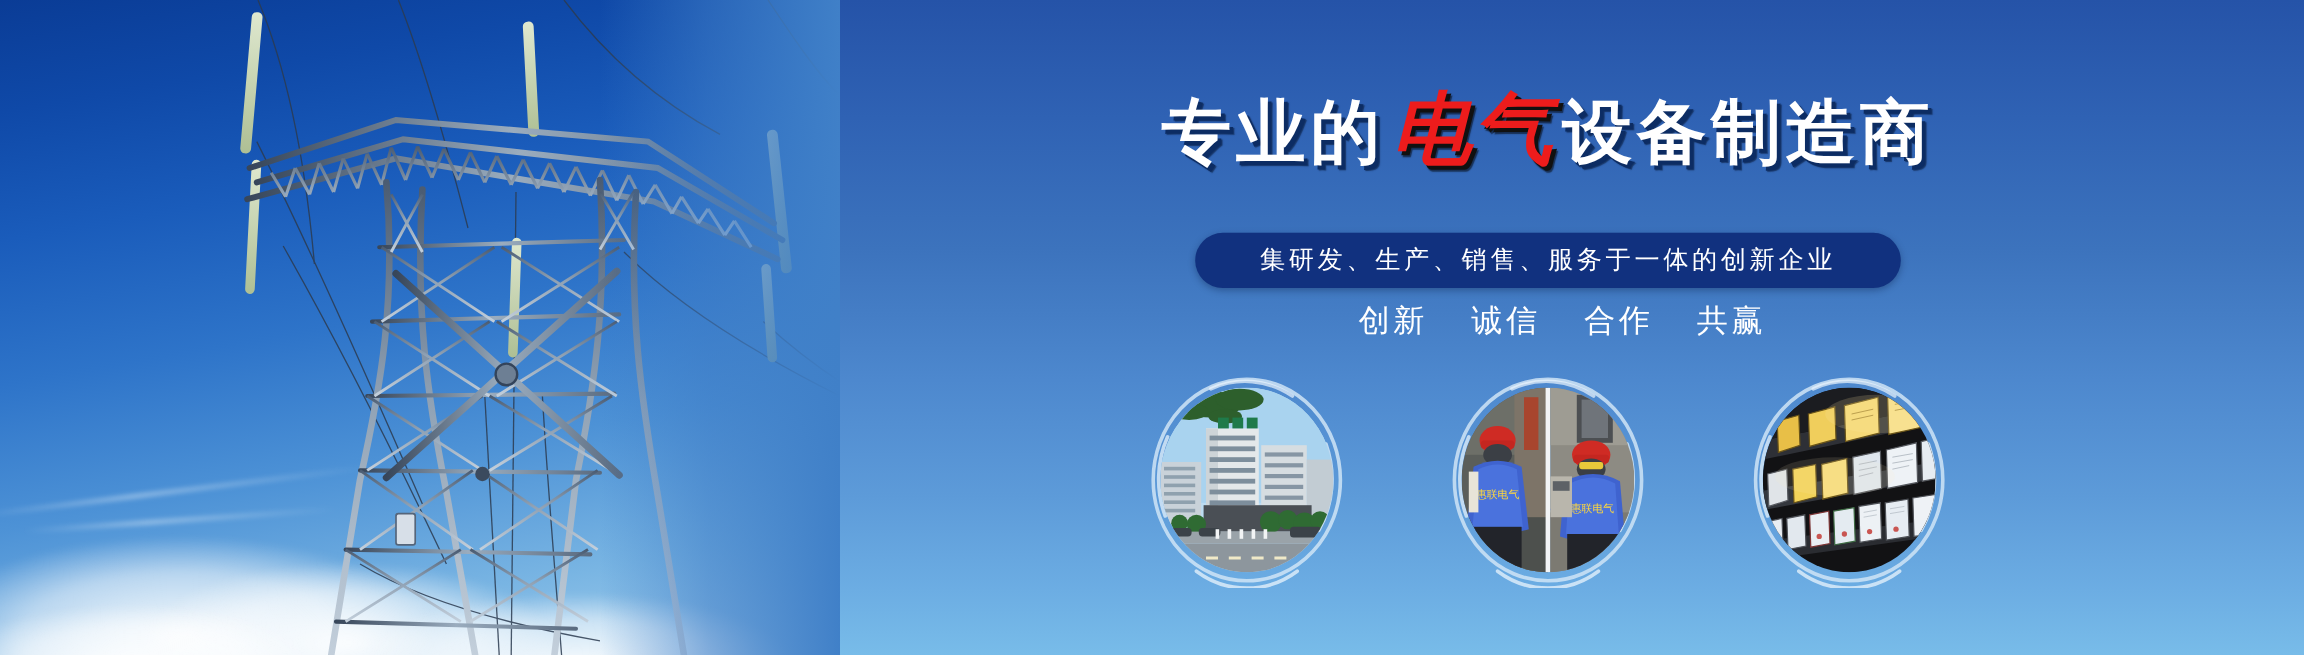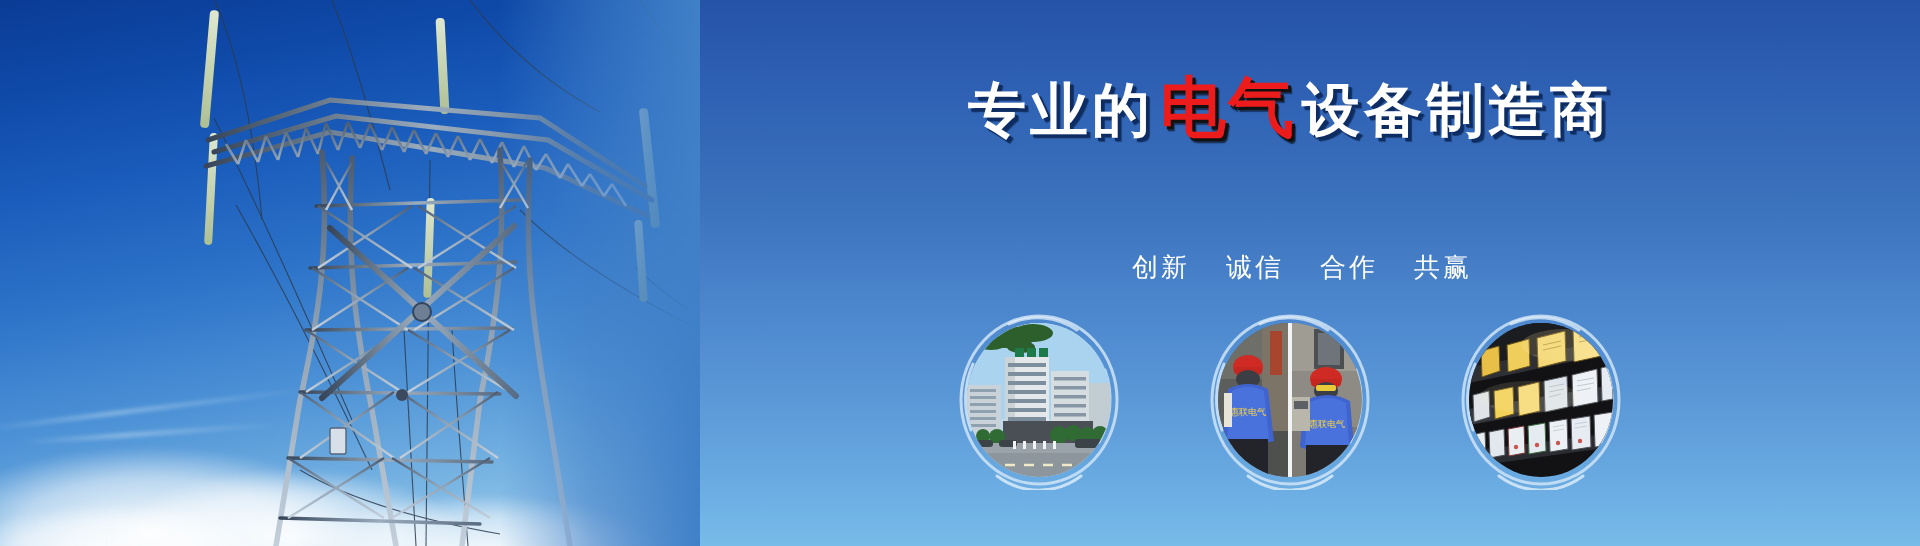--- a/index.html
+++ b/index.html
@@ -81,20 +81,21 @@
     color:#ffffff;
     text-shadow:3px 3px 0 #0c2c63, 4px 4px 1px rgba(4,18,46,.6);
     text-align:right;
   }
   .headline .r {
     color:#ed1c1c;
     text-shadow:3px 3px 0 #111111, 4px 5px 1px rgba(0,0,0,.55);
     font-size:66px;
     letter-spacing:2px;
     margin:0 6px;
+    font-style:italic;
   }
 
   .pill-wrap {
     position:absolute;
     top:194px; left:0; width:100%;
     display:flex; justify-content:center;
   }
   .pill {
     background:#11317f;
     color:#ffffff;
@@ -255,20 +256,23 @@
 
     <div class="fade-right"></div>
   </div>
 
   <div class="content">
 
     <div class="headline">
       <span class="w">专业的</span><span class="r">电气</span><span class="w">设备制造商</span>
     </div>
 
+    <div class="pill-wrap">
+      <div class="pill">集研发、生产、销售、服务于一体的创新企业</div>
+    </div>
 
     <div class="keywords">
       <span>创新</span>
       <span>诚信</span>
       <span>合作</span>
       <span>共赢</span>
     </div>
 
     <div class="circles">
 

